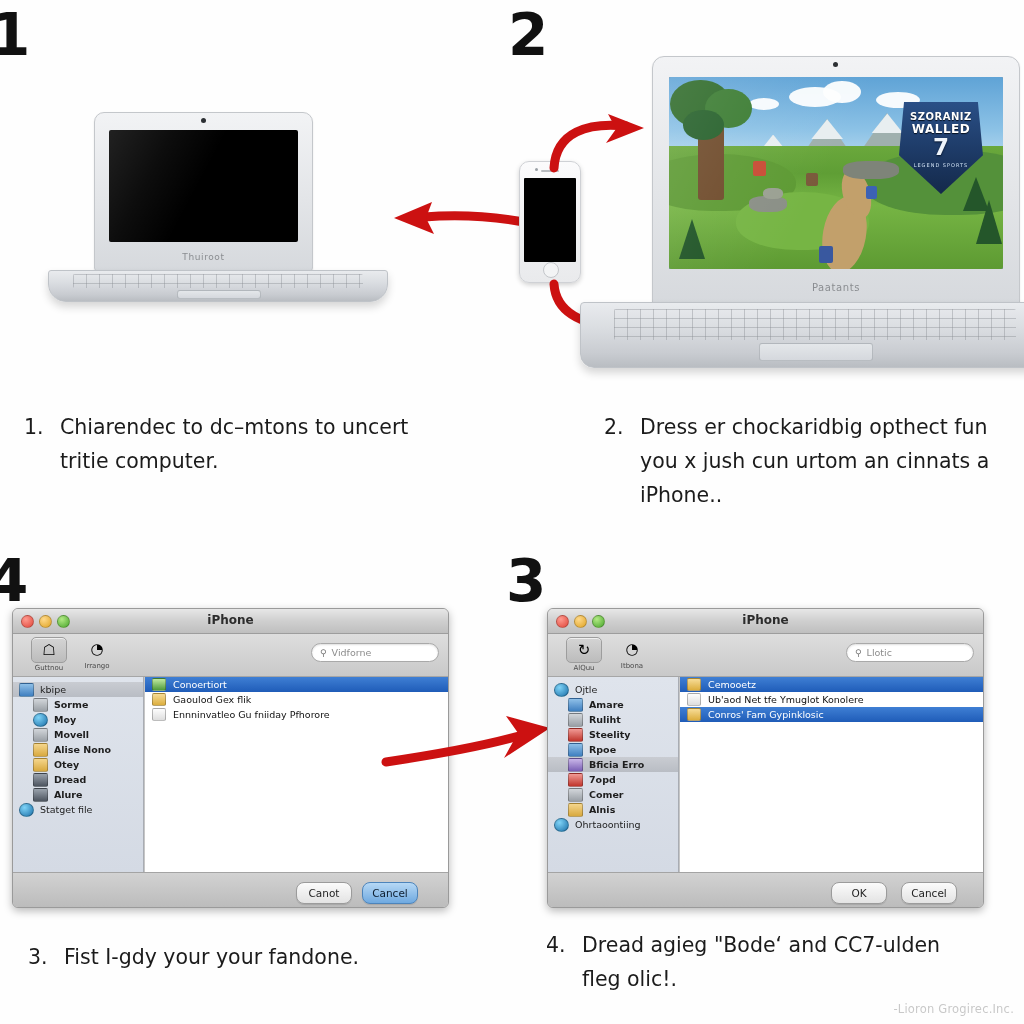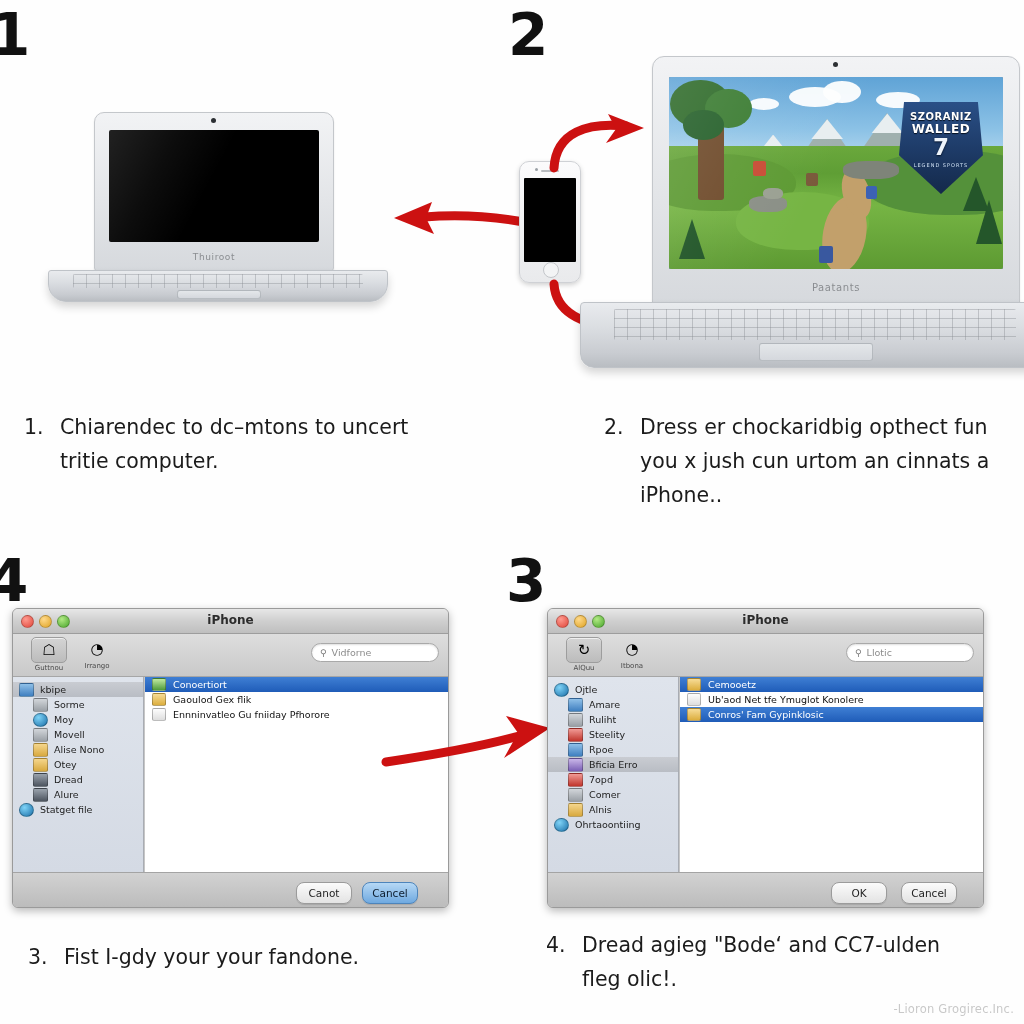--- a/index.html
+++ b/index.html
@@ -82,21 +82,21 @@
   }
   .trackpad{
     position:absolute;left:38%;width:24%;top:62%;height:26%;
     border:1px solid rgba(150,154,160,.55);
     border-radius:3px;
     background:linear-gradient(180deg,#e4e7ea,#d5d8dd);
   }
 
   
   #laptop-closed{left:48px;top:112px;width:340px;height:190px;}
-  #laptop-closed .lid{left:46px;top:0;width:240px;height:160px;}
+  #laptop-closed .lid{left:46px;top:0;width:219px;height:160px;}
   #laptop-closed .screen{left:14px;right:14px;top:17px;height:112px;}
   #laptop-closed .brandmark{bottom:9px;}
   #laptop-closed .base{left:0;top:158px;width:340px;height:32px;border-radius:3px 3px 18px 18px;}
 
   
   #laptop-game{left:580px;top:56px;width:470px;height:312px;}
   #laptop-game .lid{left:72px;top:0;width:368px;height:250px;border-radius:12px 12px 4px 4px;}
   #laptop-game .screen{left:16px;right:16px;top:20px;height:192px;}
   #laptop-game .brandmark{bottom:12px;font-size:10px;}
   #laptop-game .base{left:0;top:246px;width:470px;height:66px;}
@@ -227,21 +227,21 @@
     padding:5px 0 0 0;
     overflow:hidden;
   }
   .srow{
     display:flex;align-items:center;gap:6px;
     height:15px;padding:0 6px;
     font-size:9.5px;color:#1d1d1d;
     filter:blur(.45px);
     white-space:nowrap;
   }
-  .srow.indent{padding-left:20px;}
+  .srow.indent{padding-left:20px;font-weight:bold;}
   .srow.sel{background:linear-gradient(180deg,#c9ccd2,#b9bdc4);}
   .sico{
     width:13px;height:12px;flex:0 0 13px;border-radius:2px;
     border:1px solid rgba(0,0,0,.25);
     display:block;
   }
   .sico.blue{background:linear-gradient(180deg,#8fc0e8,#3f7fc0);}
   .sico.tan{background:linear-gradient(180deg,#f5d68c,#d8a93f);}
   .sico.grey{background:linear-gradient(180deg,#d2d6da,#9aa0a6);}
   .sico.globe{background:radial-gradient(circle at 35% 30%,#7fd3f7,#1a6fa8);border-radius:50%;}

